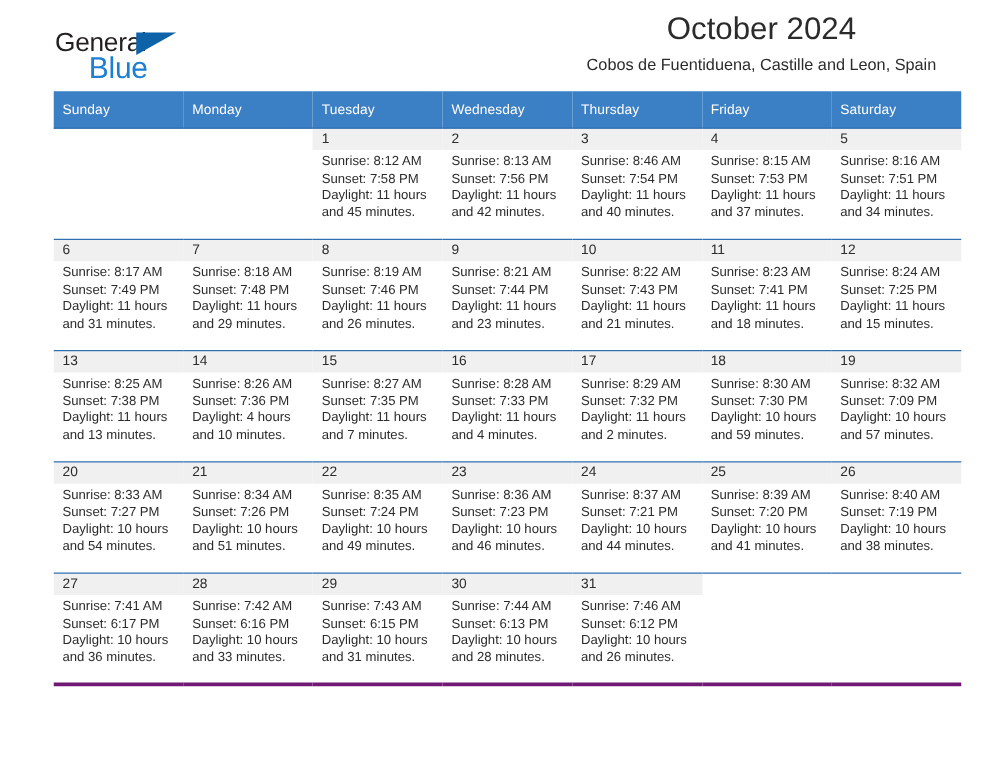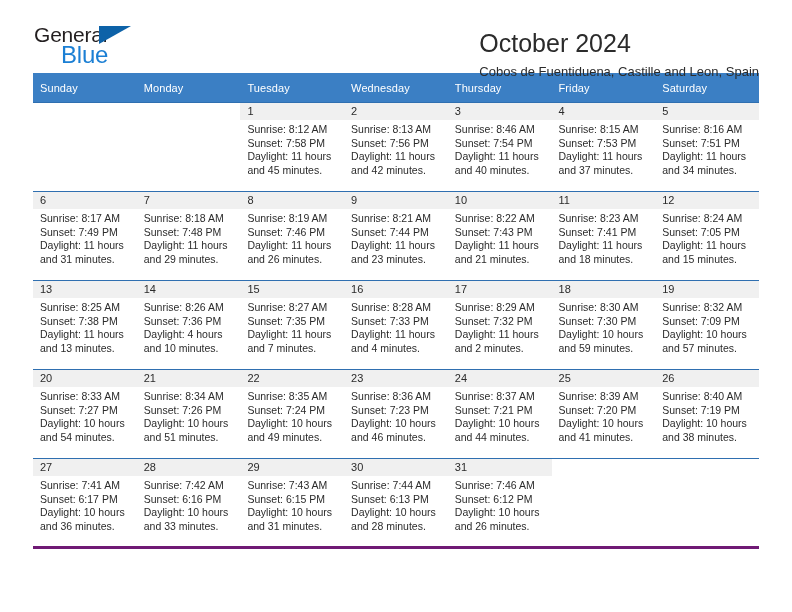--- a/index.html
+++ b/index.html
@@ -12,21 +12,21 @@
     height: 612px;
     font-family: "Liberation Sans", sans-serif;
     color: #000000;
     overflow: hidden;
   }
   .page {
     position: relative;
     width: 792px;
     height: 588px;
     box-sizing: border-box;
-    padding: 0 33px;
+    padding: 0 43px;
   }
 
   
   .header {
     position: relative;
     height: 73px;
   }
   .logo {
     position: absolute;
     left: 1px;
@@ -57,22 +57,22 @@
     left: 65px;
     top: 2px;
     width: 0;
     height: 0;
     border-left: 32px solid #0d62a8;
     border-bottom: 18px solid transparent;
   }
   .title-block {
     position: absolute;
     right: 0;
-    top: 28px;
-    text-align: left;
+    top: 8px;
+    text-align: center;
     margin-left: 37px;
   }
   .cal-title {
     font-size: 25px;
     color: #2b2b2b;
     line-height: 30px;
     white-space: nowrap;
   }
   .cal-subtitle {
     margin-top: 6px;
@@ -294,21 +294,21 @@
                 <div>Sunset: 7:41 PM</div>
                 <div class="daylight">Daylight: 11 hours and 18 minutes.</div>
               </div>
             </div>
           </td>
           <td>
             <div class="cell">
               <div class="daynum-band">12</div>
               <div class="cell-body">
                 <div>Sunrise: 8:24 AM</div>
-                <div>Sunset: 7:05 PM</div>
+                <div>Sunset: 7:25 PM</div>
                 <div class="daylight">Daylight: 11 hours and 15 minutes.</div>
               </div>
             </div>
           </td>
         </tr>
         <tr>
           <td>
             <div class="cell">
               <div class="daynum-band">13</div>
               <div class="cell-body">

